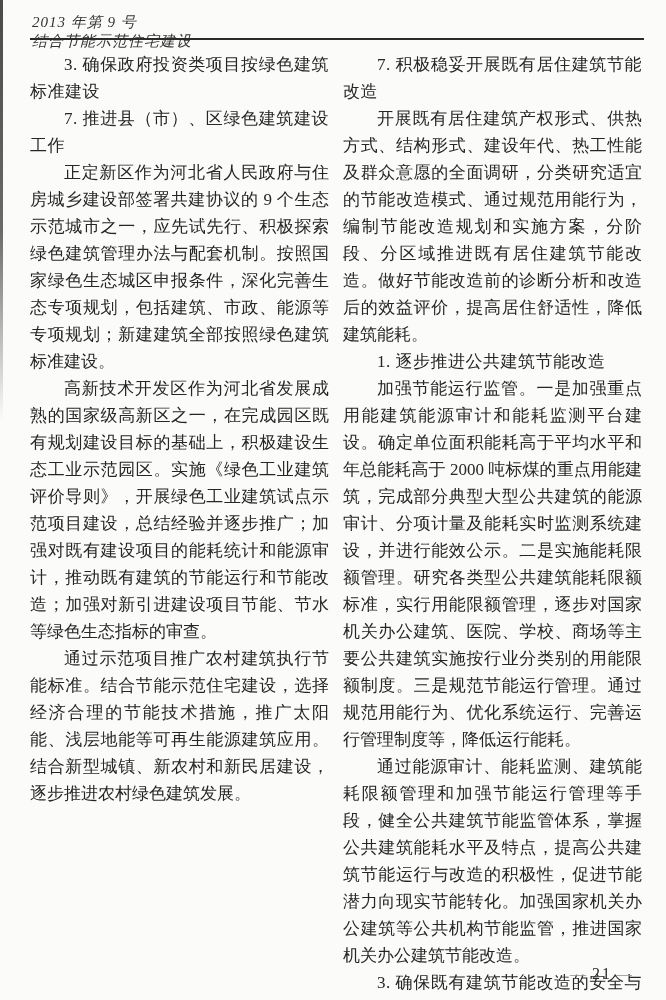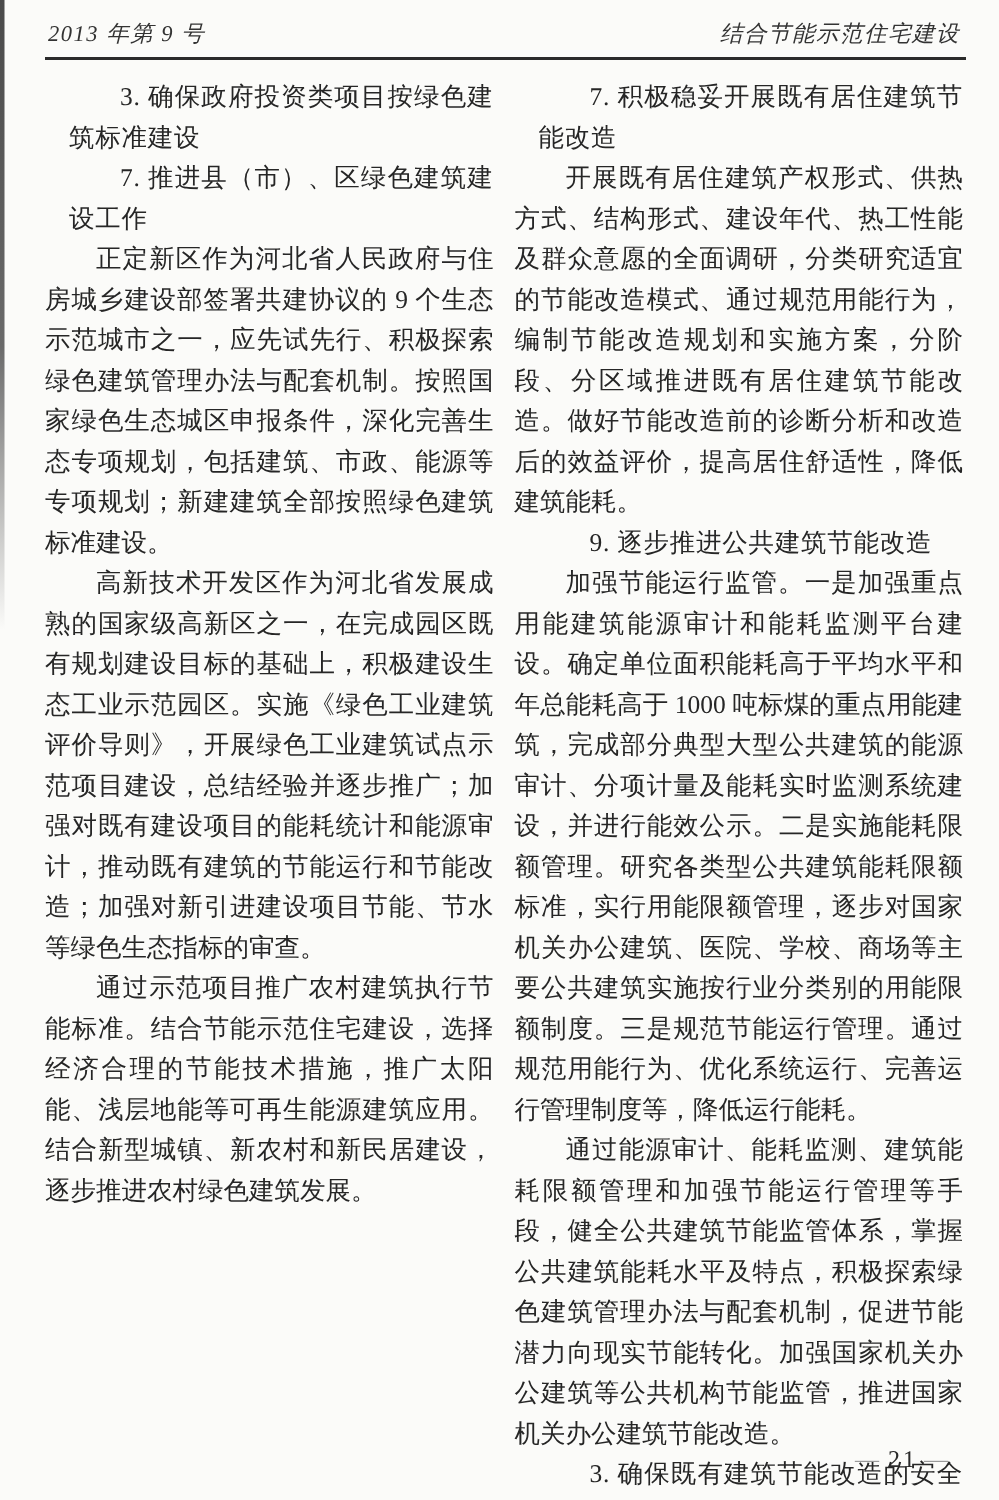--- a/index.html
+++ b/index.html
@@ -32,20 +32,21 @@
     top: 13px;
     left: 32px;
     right: 26px;
     display: flex;
     justify-content: space-between;
     align-items: baseline;
     font-size: 15px;
     font-style: italic;
     letter-spacing: 1px;
     color: #333;
+    flex-direction: column;
   }
   .header-rule {
     position: absolute;
     top: 38px;
     left: 30px;
     right: 22px;
     height: 2px;
     background: #2b2b2b;
   }
   .columns {
@@ -63,21 +64,20 @@
     line-height: 27px;
     text-align: justify;
     color: #262626;
   }
   .col p {
     margin: 0;
     text-indent: 2em;
   }
   .col p.num-heading {
     letter-spacing: 0.5px;
-    margin-left: 16px;
   }
   .page-footer {
     position: absolute;
     bottom: 16px;
     right: 28px;
     font-size: 16px;
     line-height: 20px;
     color: #2a2a2a;
     letter-spacing: 2px;
   }
@@ -103,23 +103,23 @@
     <section class="col" id="col-left">
         <p class="num-heading">3. 确保政府投资类项目按绿色建筑标准建设</p>
         <p class="num-heading">7. 推进县（市）、区绿色建筑建设工作</p>
         <p class="para">正定新区作为河北省人民政府与住房城乡建设部签署共建协议的 9 个生态示范城市之一，应先试先行、积极探索绿色建筑管理办法与配套机制。按照国家绿色生态城区申报条件，深化完善生态专项规划，包括建筑、市政、能源等专项规划；新建建筑全部按照绿色建筑标准建设。</p>
         <p class="para">高新技术开发区作为河北省发展成熟的国家级高新区之一，在完成园区既有规划建设目标的基础上，积极建设生态工业示范园区。实施《绿色工业建筑评价导则》，开展绿色工业建筑试点示范项目建设，总结经验并逐步推广；加强对既有建设项目的能耗统计和能源审计，推动既有建筑的节能运行和节能改造；加强对新引进建设项目节能、节水等绿色生态指标的审查。</p>
         <p class="para">通过示范项目推广农村建筑执行节能标准。结合节能示范住宅建设，选择经济合理的节能技术措施，推广太阳能、浅层地能等可再生能源建筑应用。结合新型城镇、新农村和新民居建设，逐步推进农村绿色建筑发展。</p>
       </section>
     <section class="col" id="col-right">
         <p class="num-heading">7. 积极稳妥开展既有居住建筑节能改造</p>
         <p class="para">开展既有居住建筑产权形式、供热方式、结构形式、建设年代、热工性能及群众意愿的全面调研，分类研究适宜的节能改造模式、通过规范用能行为，编制节能改造规划和实施方案，分阶段、分区域推进既有居住建筑节能改造。做好节能改造前的诊断分析和改造后的效益评价，提高居住舒适性，降低建筑能耗。</p>
-        <p class="num-heading">9. 逐步推进公共建筑节能改造</p>
-        <p class="para">加强节能运行监管。一是加强重点用能建筑能源审计和能耗监测平台建设。确定单位面积能耗高于平均水平和年总能耗高于 1000 吨标煤的重点用能建筑，完成部分典型大型公共建筑的能源审计、分项计量及能耗实时监测系统建设，并进行能效公示。二是实施能耗限额管理。研究各类型公共建筑能耗限额标准，实行用能限额管理，逐步对国家机关办公建筑、医院、学校、商场等主要公共建筑实施按行业分类别的用能限额制度。三是规范节能运行管理。通过规范用能行为、优化系统运行、完善运行管理制度等，降低运行能耗。</p>
-        <p class="para">通过能源审计、能耗监测、建筑能耗限额管理和加强节能运行管理等手段，健全公共建筑节能监管体系，掌握公共建筑能耗水平及特点，积极探索绿色建筑管理办法与配套机制，促进节能潜力向现实节能转化。加强国家机关办公建筑等公共机构节能监管，推进国家机关办公建筑节能改造。</p>
+        <p class="num-heading">1. 逐步推进公共建筑节能改造</p>
+        <p class="para">加强节能运行监管。一是加强重点用能建筑能源审计和能耗监测平台建设。确定单位面积能耗高于平均水平和年总能耗高于 2000 吨标煤的重点用能建筑，完成部分典型大型公共建筑的能源审计、分项计量及能耗实时监测系统建设，并进行能效公示。二是实施能耗限额管理。研究各类型公共建筑能耗限额标准，实行用能限额管理，逐步对国家机关办公建筑、医院、学校、商场等主要公共建筑实施按行业分类别的用能限额制度。三是规范节能运行管理。通过规范用能行为、优化系统运行、完善运行管理制度等，降低运行能耗。</p>
+        <p class="para">通过能源审计、能耗监测、建筑能耗限额管理和加强节能运行管理等手段，健全公共建筑节能监管体系，掌握公共建筑能耗水平及特点，提高公共建筑节能运行与改造的积极性，促进节能潜力向现实节能转化。加强国家机关办公建筑等公共机构节能监管，推进国家机关办公建筑节能改造。</p>
         <p class="num-heading">3. 确保既有建筑节能改造的安全与质量</p>
       </section>
   </main>
 
   <footer class="page-footer">
     <span class="dash" style="color: rgb(154, 154, 154);">—</span><span>21</span><span class="dash" style="color: rgb(154, 154, 154);">—</span>
   </footer>
 </div>
 
 </body></html>

